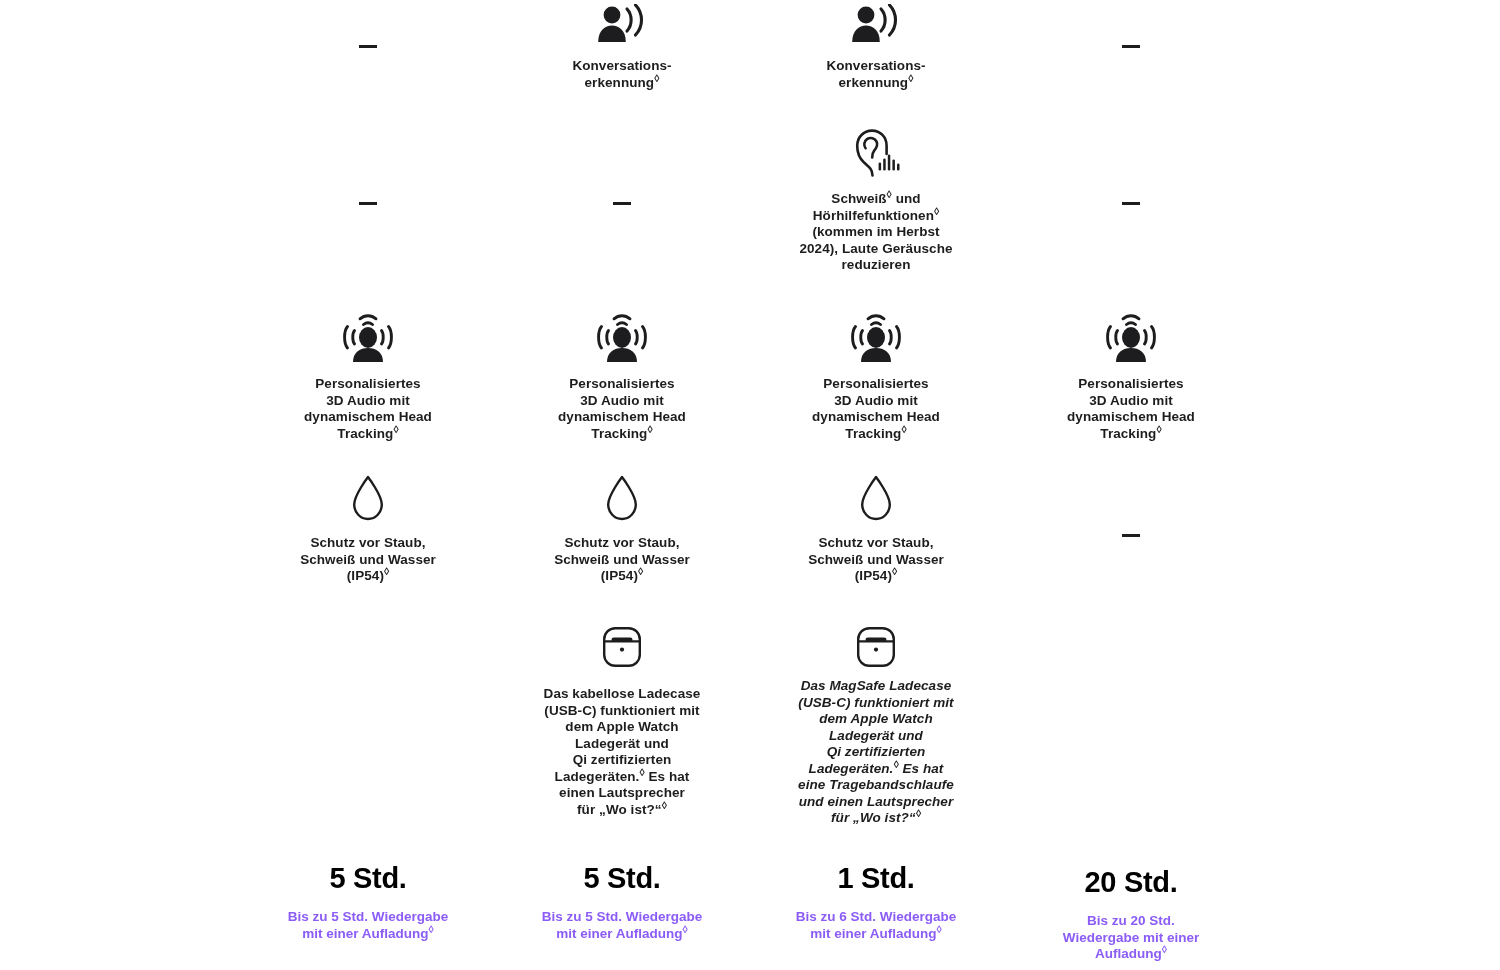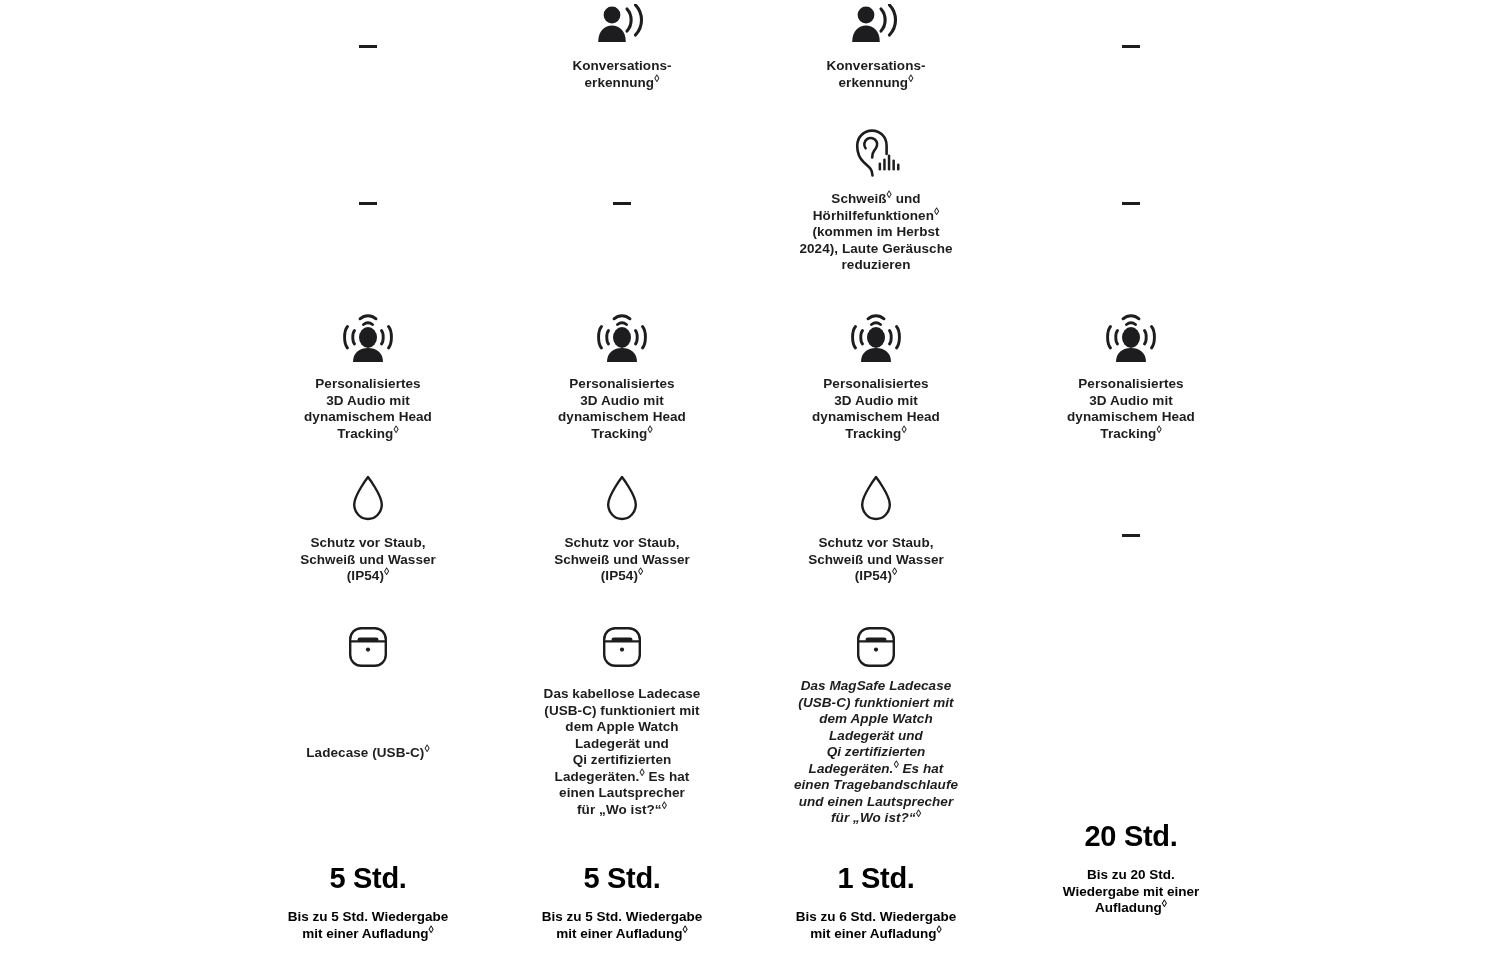--- a/index.html
+++ b/index.html
@@ -75,21 +75,21 @@
     font-weight: 700;
     letter-spacing: -0.01em;
     color: #000000;
   }
   .battery-desc {
     margin-top: 14px;
     font-size: 13.5px;
     line-height: 16.5px;
     font-weight: 600;
     max-width: 178px;
-    color: #000000;
+    color: #8b5cf6;
   }
 
   .sup {
     font-size: 0.78em;
     vertical-align: super;
     line-height: 0;
   }
 
   svg { display: block; }
 </style>
@@ -276,33 +276,20 @@
     </span>
     <div class="caption" style="margin-top:13px;">
       <span>Schutz vor Staub,</span><br>
       <span>Schweiß und Wasser</span><br>
       <span>(IP54)</span><span class="sup">◊</span>
     </div>
   </div>
 
   <div class="dash" style="left:1122px; top:534px;"></div>
 
-  <div class="cell col-1" style="top:625px;">
-    <span class="icon">
-      <svg width="44" height="44" viewBox="0 0 44 44">
-        <rect x="4.2" y="3.2" width="35.6" height="37.6" rx="11" ry="11" stroke="#1d1d1f" stroke-width="2.4" fill="none"></rect>
-        <line x1="4.6" y1="16.4" x2="39.4" y2="16.4" stroke="#1d1d1f" stroke-width="2.1"></line>
-        <rect x="11.5" y="12.4" width="21" height="4.6" rx="2.3" fill="#1d1d1f"></rect>
-        <circle cx="22" cy="24.6" r="2.1" fill="#1d1d1f"></circle>
-      </svg>
-    </span>
-    <div class="caption" style="margin-top:76px;">
-      <span>Ladecase (USB-C)</span><span class="sup">◊</span>
-    </div>
-  </div>
 
   <div class="cell col-2" style="top:625px;text-align:center;">
     <span class="icon">
       <svg width="44" height="44" viewBox="0 0 44 44">
         <rect x="4.2" y="3.2" width="35.6" height="37.6" rx="11" ry="11" stroke="#1d1d1f" stroke-width="2.4" fill="none"></rect>
         <line x1="4.6" y1="16.4" x2="39.4" y2="16.4" stroke="#1d1d1f" stroke-width="2.1"></line>
         <rect x="11.5" y="12.4" width="21" height="4.6" rx="2.3" fill="#1d1d1f"></rect>
         <circle cx="22" cy="24.6" r="2.1" fill="#1d1d1f"></circle>
       </svg>
     </span>
@@ -327,21 +314,21 @@
         <circle cx="22" cy="24.6" r="2.1" fill="#1d1d1f"></circle>
       </svg>
     </span>
     <div class="caption wide" style="margin-top:9px;">
       <span>Das MagSafe Ladecase</span><br>
       <span>(USB-C) funktioniert mit</span><br>
       <span>dem Apple Watch</span><br>
       <span>Ladegerät und</span><br>
       <span>Qi zertifizierten</span><br>
       <span>Ladegeräten.</span><span class="sup">◊</span><span> Es hat</span><br>
-      <span>einen Tragebandschlaufe</span><br>
+      <span>eine Tragebandschlaufe</span><br>
       <span>und einen Lautsprecher</span><br>
       <span>für „Wo ist?“</span><span class="sup">◊</span>
     </div>
   </div>
 
 
   <div class="cell col-1" style="top:862px;">
     <div class="battery-value">5 Std.</div>
     <div class="battery-desc">
       <span>Bis zu 5 Std. Wiedergabe</span><br>
@@ -358,21 +345,21 @@
   </div>
 
   <div class="cell col-3" style="top:862px;">
     <div class="battery-value">1 Std.</div>
     <div class="battery-desc">
       <span>Bis zu 6 Std. Wiedergabe</span><br>
       <span>mit einer Aufladung</span><span class="sup">◊</span>
     </div>
   </div>
 
-  <div class="cell col-4" style="top:820px;">
+  <div class="cell col-4" style="top:866px;">
     <div class="battery-value">20 Std.</div>
     <div class="battery-desc" style="">
       <span>Bis zu 20 Std.</span><br>
       <span>Wiedergabe mit einer</span><br>
       <span>Aufladung</span><span class="sup">◊</span>
     </div>
   </div>
 
 </div>
 

